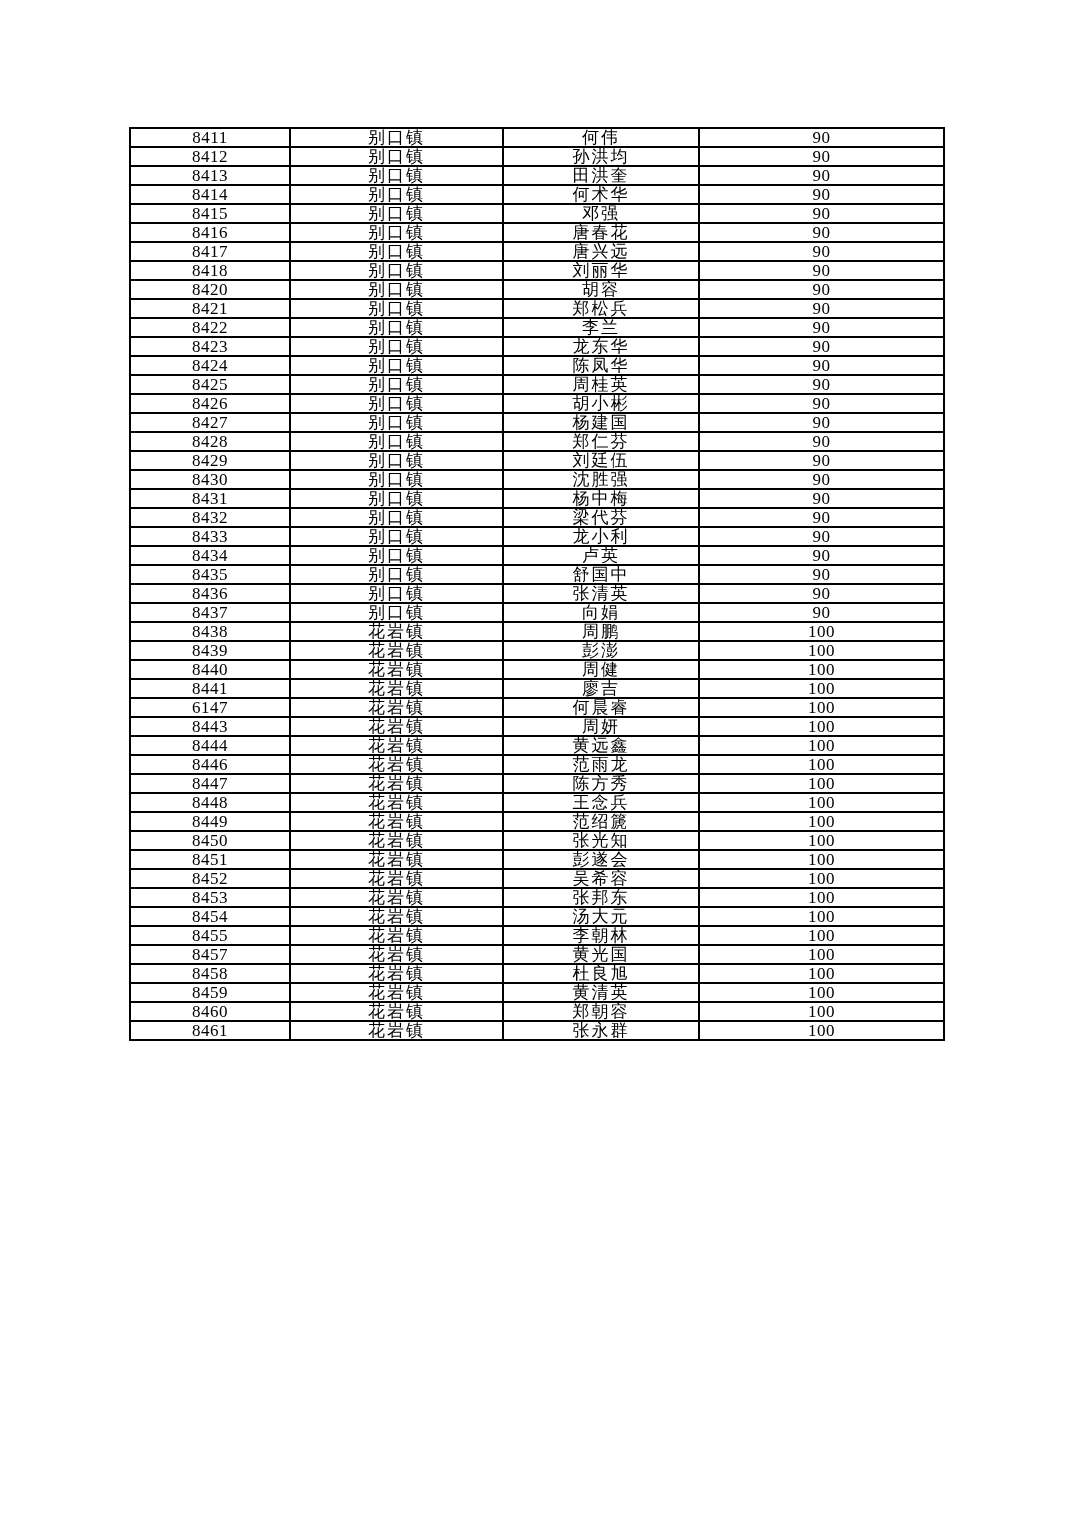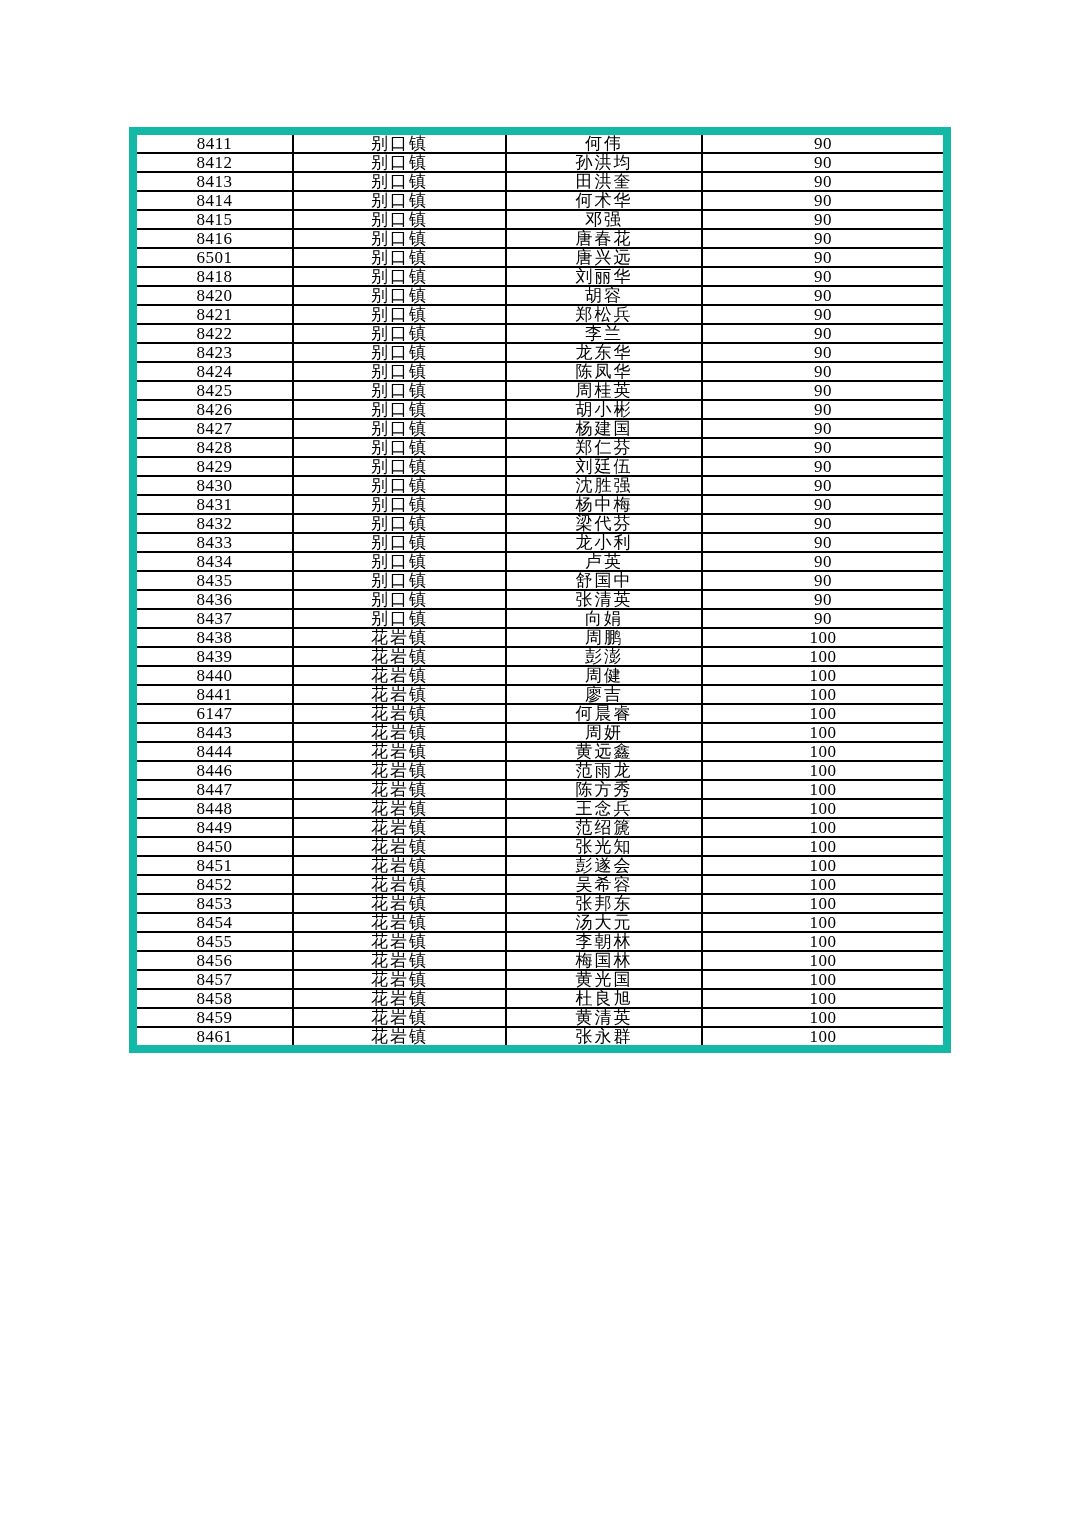--- a/index.html
+++ b/index.html
@@ -17,21 +17,21 @@
     color: #000000;
   }
   table.roster {
     position: absolute;
     left: 129px;
     top: 127px;
     width: 814px;
     height: 898px;
     border-collapse: collapse;
     table-layout: fixed;
-    border: 8px solid #14b8a6;
+    border: 1px solid #14b8a6;
   }
   table.roster td {
     border: 2px solid #000000;
     text-align: center;
     vertical-align: middle;
     padding: 0;
     font-size: 17px;
     line-height: 1;
     white-space: nowrap;
     overflow: hidden;
@@ -86,21 +86,21 @@
         <td class="cjk">邓强</td>
         <td class="num">90</td>
       </tr>
         <tr>
         <td class="num">8416</td>
         <td class="cjk">别口镇</td>
         <td class="cjk">唐春花</td>
         <td class="num">90</td>
       </tr>
         <tr>
-        <td class="num">6501</td>
+        <td class="num">8417</td>
         <td class="cjk">别口镇</td>
         <td class="cjk">唐兴远</td>
         <td class="num">90</td>
       </tr>
         <tr>
         <td class="num">8418</td>
         <td class="cjk">别口镇</td>
         <td class="cjk">刘丽华</td>
         <td class="num">90</td>
       </tr>
@@ -308,41 +308,41 @@
         <td class="cjk">汤大元</td>
         <td class="num">100</td>
       </tr>
         <tr>
         <td class="num">8455</td>
         <td class="cjk">花岩镇</td>
         <td class="cjk">李朝林</td>
         <td class="num">100</td>
       </tr>
         <tr>
-        <td class="num">8456</td>
-        <td class="cjk">花岩镇</td>
-        <td class="cjk">梅国林</td>
-        <td class="num">100</td>
-      </tr>
-        <tr>
         <td class="num">8457</td>
         <td class="cjk">花岩镇</td>
         <td class="cjk">黄光国</td>
         <td class="num">100</td>
       </tr>
         <tr>
         <td class="num">8458</td>
         <td class="cjk">花岩镇</td>
         <td class="cjk">杜良旭</td>
         <td class="num">100</td>
       </tr>
         <tr>
         <td class="num">8459</td>
         <td class="cjk">花岩镇</td>
         <td class="cjk">黄清英</td>
+        <td class="num">100</td>
+      </tr>
+        <tr>
+        <td class="num">8460</td>
+        <td class="cjk">花岩镇</td>
+        <td class="cjk">郑朝容</td>
         <td class="num">100</td>
       </tr>
         <tr>
         <td class="num">8461</td>
         <td class="cjk">花岩镇</td>
         <td class="cjk">张永群</td>
         <td class="num">100</td>
       </tr>
       </tbody>
   </table>

